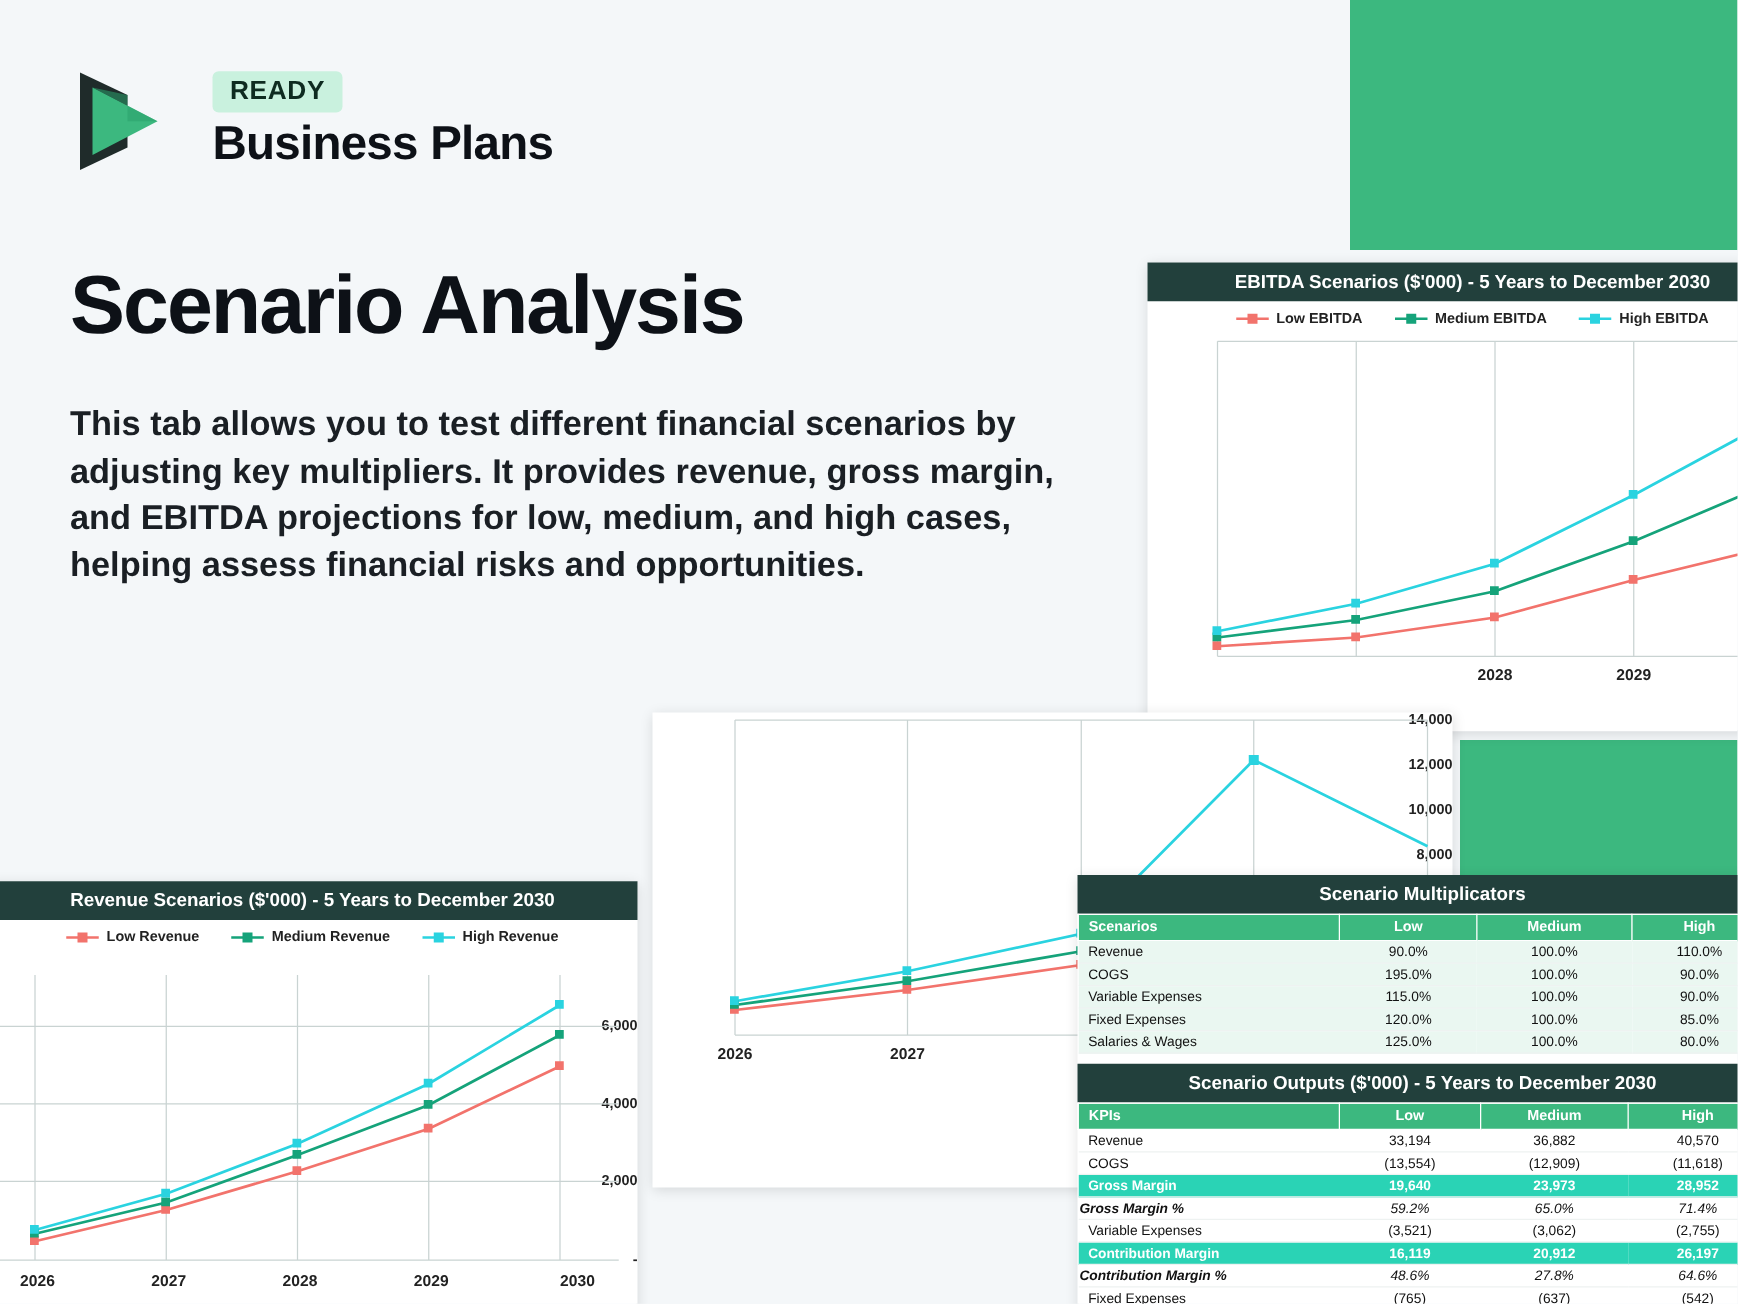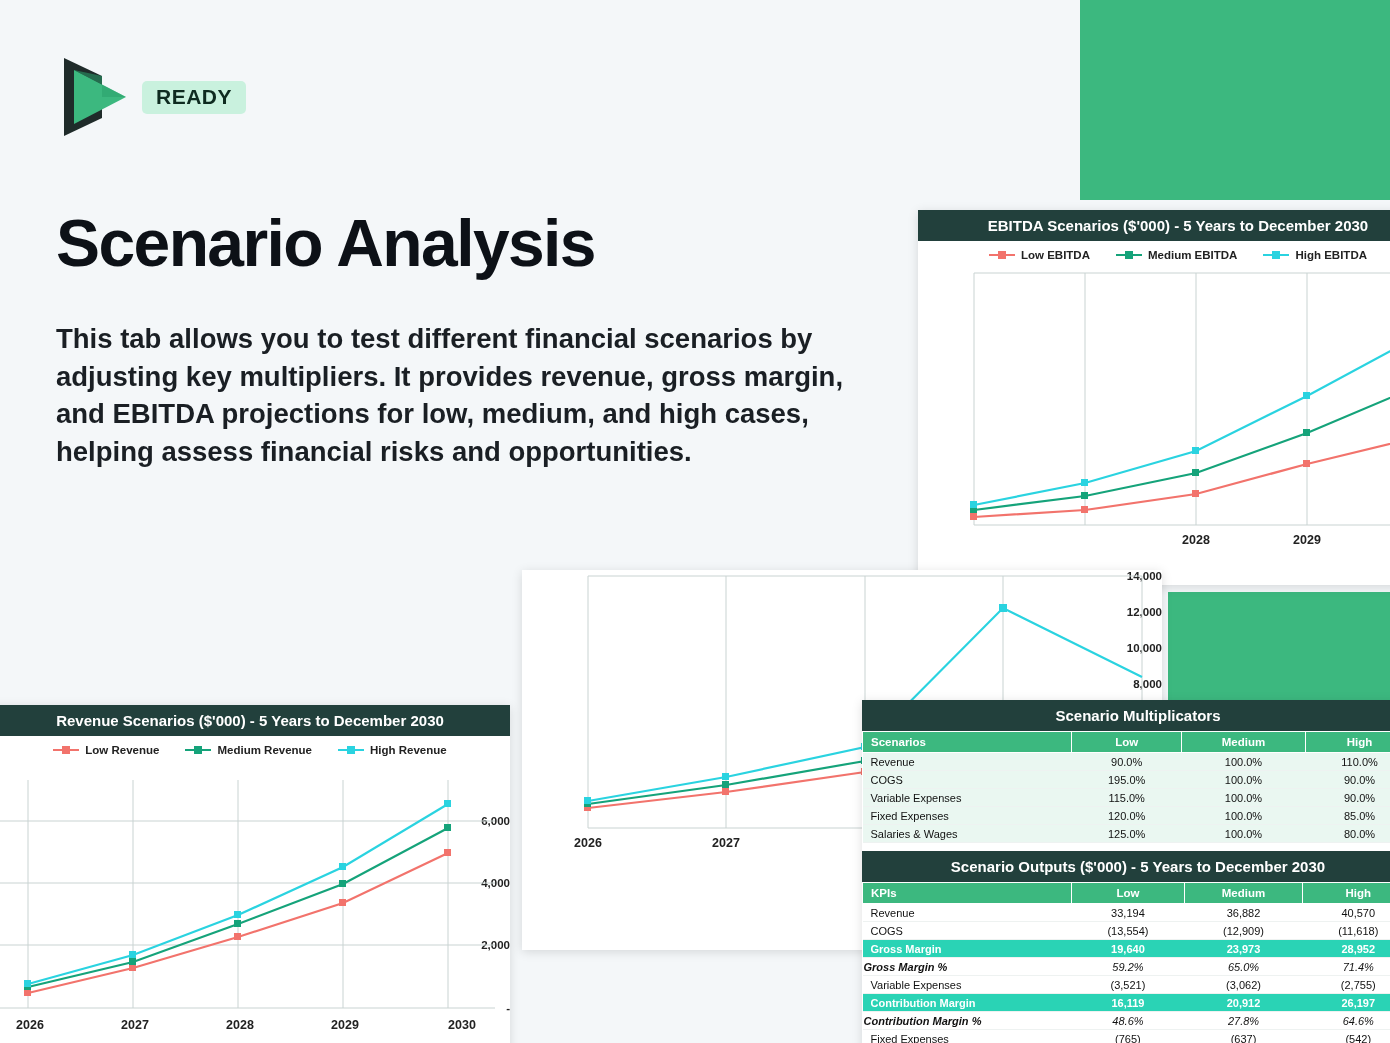--- a/index.html
+++ b/index.html
@@ -13,21 +13,21 @@
   
   .green-block-top {
     position:absolute; left:1080px; top:0; width:310px; height:200px;
     background:#3cb87f;
   }
   .green-block-mid {
     position:absolute; left:1168px; top:592px; width:222px; height:112px;
     background:#3cb87f;
   }
   
-  .logo-wrap { position:absolute; left:56px; top:52px; display:flex; align-items:center; gap:8px; }
+  .logo-wrap { position:absolute; left:56px; top:52px; display:flex; align-items:center; gap:36px; }
   .logo-mark { width:78px; height:90px; position:relative; }
   .badge-ready {
     display:inline-block; background:#c9f1de; color:#0e2b20;
     font-size:21px; font-weight:bold; letter-spacing:.5px;
     padding:4px 14px 5px; border-radius:5px;
   }
   .brand-name { font-size:38px; font-weight:bold; letter-spacing:-0.6px; margin-top:4px; color:#0d1117; }
   
   .page-title {
     position:absolute; left:56px; top:205px;
@@ -99,20 +99,21 @@
 <div class="logo-wrap">
   <div class="logo-mark">
     <svg width="78" height="90" viewBox="0 0 78 90">
       <path d="M8 6 L8 84 L46 66 L46 24 Z" fill="#1f2b2a"></path>
       <path d="M18 18 L70 45 L18 72 Z" fill="#3cb87f"></path>
       <path d="M18 18 L70 45 L46 45 L46 24 Z" fill="#2aa06c" opacity=".55"></path>
     </svg>
   </div>
   <div>
     <div class="badge-ready">READY</div>
+    <div class="brand-name">Business Plans</div>
   </div>
 </div>
 
 <div class="page-title">Scenario Analysis</div>
 <div class="page-desc">This tab allows you to test different financial scenarios by adjusting key multipliers. It provides revenue, gross margin, and EBITDA projections for low, medium, and high cases, helping assess financial risks and opportunities.</div>
 
 <div class="card" id="ebitda-card">
   <div class="card-head">EBITDA Scenarios ($'000) - 5 Years to December 2030</div>
   <div class="legend">
     <div class="legend-item">

